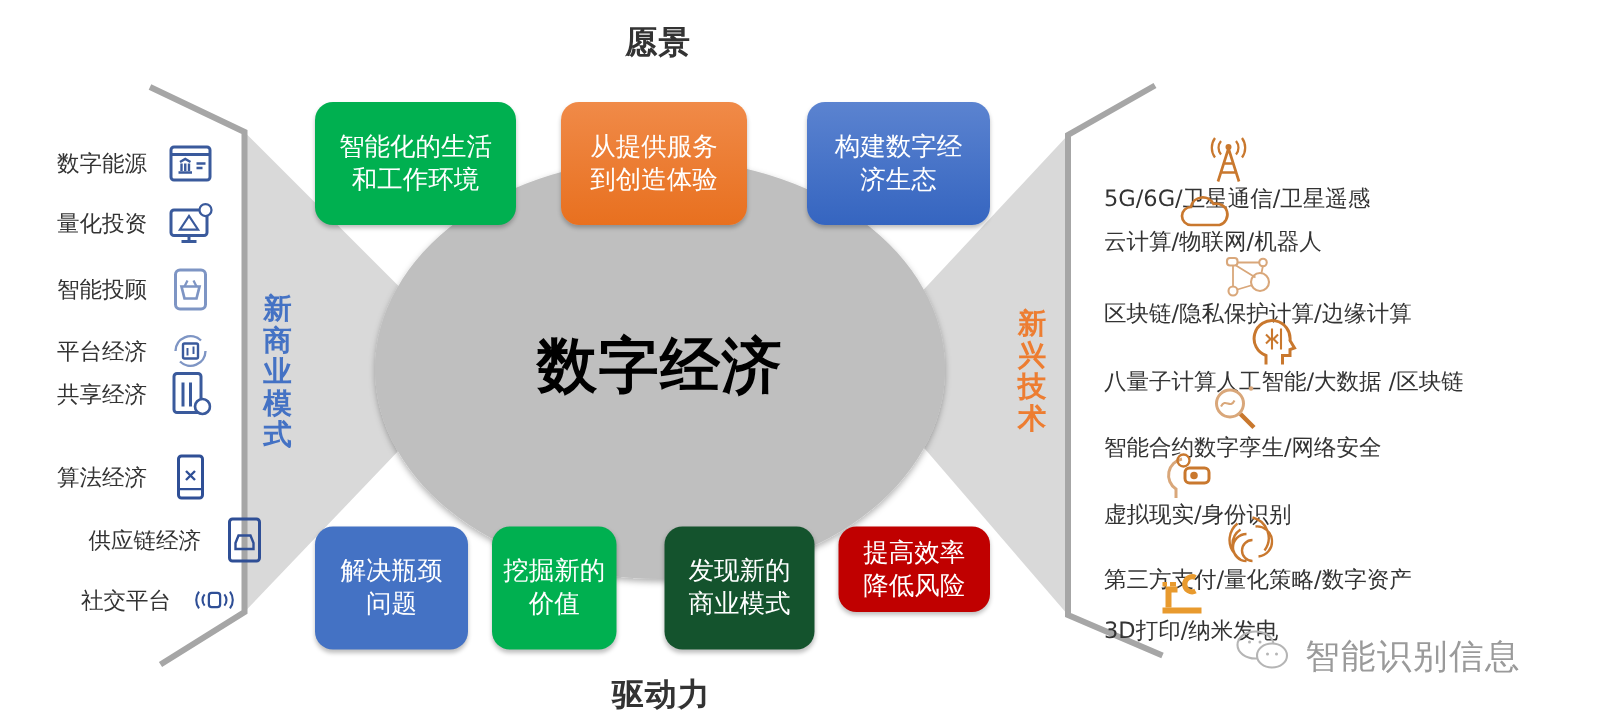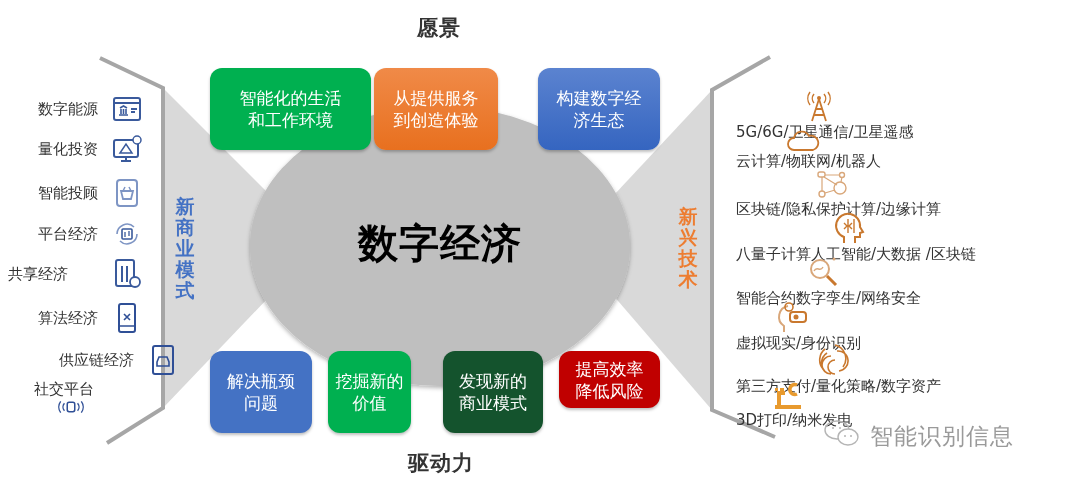--- a/index.html
+++ b/index.html
@@ -37,21 +37,21 @@
   <defs>
     <filter id="sh" x="-10%" y="-10%" width="120%" height="120%">
       <feDropShadow dx="0" dy="2" stdDeviation="2" flood-color="#000" flood-opacity="0.3"></feDropShadow>
     </filter>
   </defs>
   <ellipse cx="440" cy="246" rx="190" ry="140" fill="#BFBFBF" filter="url(#sh)"></ellipse>
 </svg>
 
 <div class="section-title" style="left:417px; top:14px;">愿景</div>
 
-<div class="box" style="left:210px; top:68px; width:161px; height:82px; background:#00B050;">
+<div class="box" style="left:210px; top:68px; width:134px; height:82px; background:#00B050;">
   <div>
       <div>智能化的生活</div>
       <div>和工作环境</div>
     </div>
 </div>
 <div class="box" style="left:374px; top:68px; width:124px; height:82px; background:linear-gradient(#F08A48,#E8701F);">
   <div>
       <div>从提供服务</div>
       <div>到创造体验</div>
     </div>
@@ -143,21 +143,21 @@
   <span class="lbl">平台经济</span>
   <span class="ico">
     <svg width="28" height="28" viewBox="0 0 28 28">
         <path d="M4 14a10 10 0 0 1 17-7" fill="none" stroke="#7E95C4" stroke-width="1.6"></path>
         <path d="M24 14a10 10 0 0 1-17 7" fill="none" stroke="#7E95C4" stroke-width="1.6"></path>
         <rect x="9" y="9" width="10" height="10" rx="1" fill="none" stroke="#3A5A9C" stroke-width="1.6"></rect>
         <path d="M12 17v-5 M16 11v5" stroke="#3A5A9C" stroke-width="1.3"></path>
       </svg>
   </span>
 </div>
-<div class="left-item" style="left:0px; top:259px;gap:30px;">
+<div class="left-item" style="left:0px; top:248px;">
   <span class="lbl">共享经济</span>
   <span class="ico">
     <svg width="28" height="32" viewBox="0 0 28 32">
         <rect x="3" y="2" width="18" height="26" rx="2" fill="none" stroke="#3A5A9C" stroke-width="2"></rect>
         <path d="M9 8v16 M14 8v16" stroke="#3A5A9C" stroke-width="2"></path>
         <circle cx="22" cy="24" r="5" fill="#fff" stroke="#3A5A9C" stroke-width="1.8"></circle>
       </svg>
   </span>
 </div>
 <div class="left-item" style="left:0px; top:303px;">
@@ -172,21 +172,21 @@
 </div>
 <div class="left-item" style="left:0px; top:345px;margin-left:36px;">
   <span class="lbl">供应链经济</span>
   <span class="ico">
     <svg width="24" height="32" viewBox="0 0 24 32">
         <rect x="2" y="2" width="20" height="28" rx="2" fill="none" stroke="#2F4F96" stroke-width="2"></rect>
         <path d="M6 18l2-5h8l2 5v4H6z" fill="none" stroke="#2F4F96" stroke-width="1.6"></path>
       </svg>
   </span>
 </div>
-<div class="left-item" style="left:0px; top:385px;flex-direction:column;">
+<div class="left-item" style="left:16px; top:385px;">
   <span class="lbl">社交平台</span>
   <span class="ico">
     <svg width="32" height="16" viewBox="0 0 32 16">
         <rect x="12" y="3" width="8" height="10" rx="2" fill="none" stroke="#2F4F96" stroke-width="1.6"></rect>
         <path d="M9 4a6 6 0 0 0 0 8 M23 4a6 6 0 0 1 0 8 M5 2a10 10 0 0 0 0 12 M27 2a10 10 0 0 1 0 12" fill="none" stroke="#2F4F96" stroke-width="1.5"></path>
       </svg>
   </span>
 </div>
 
 <div class="right-item" style="top:91px;">

